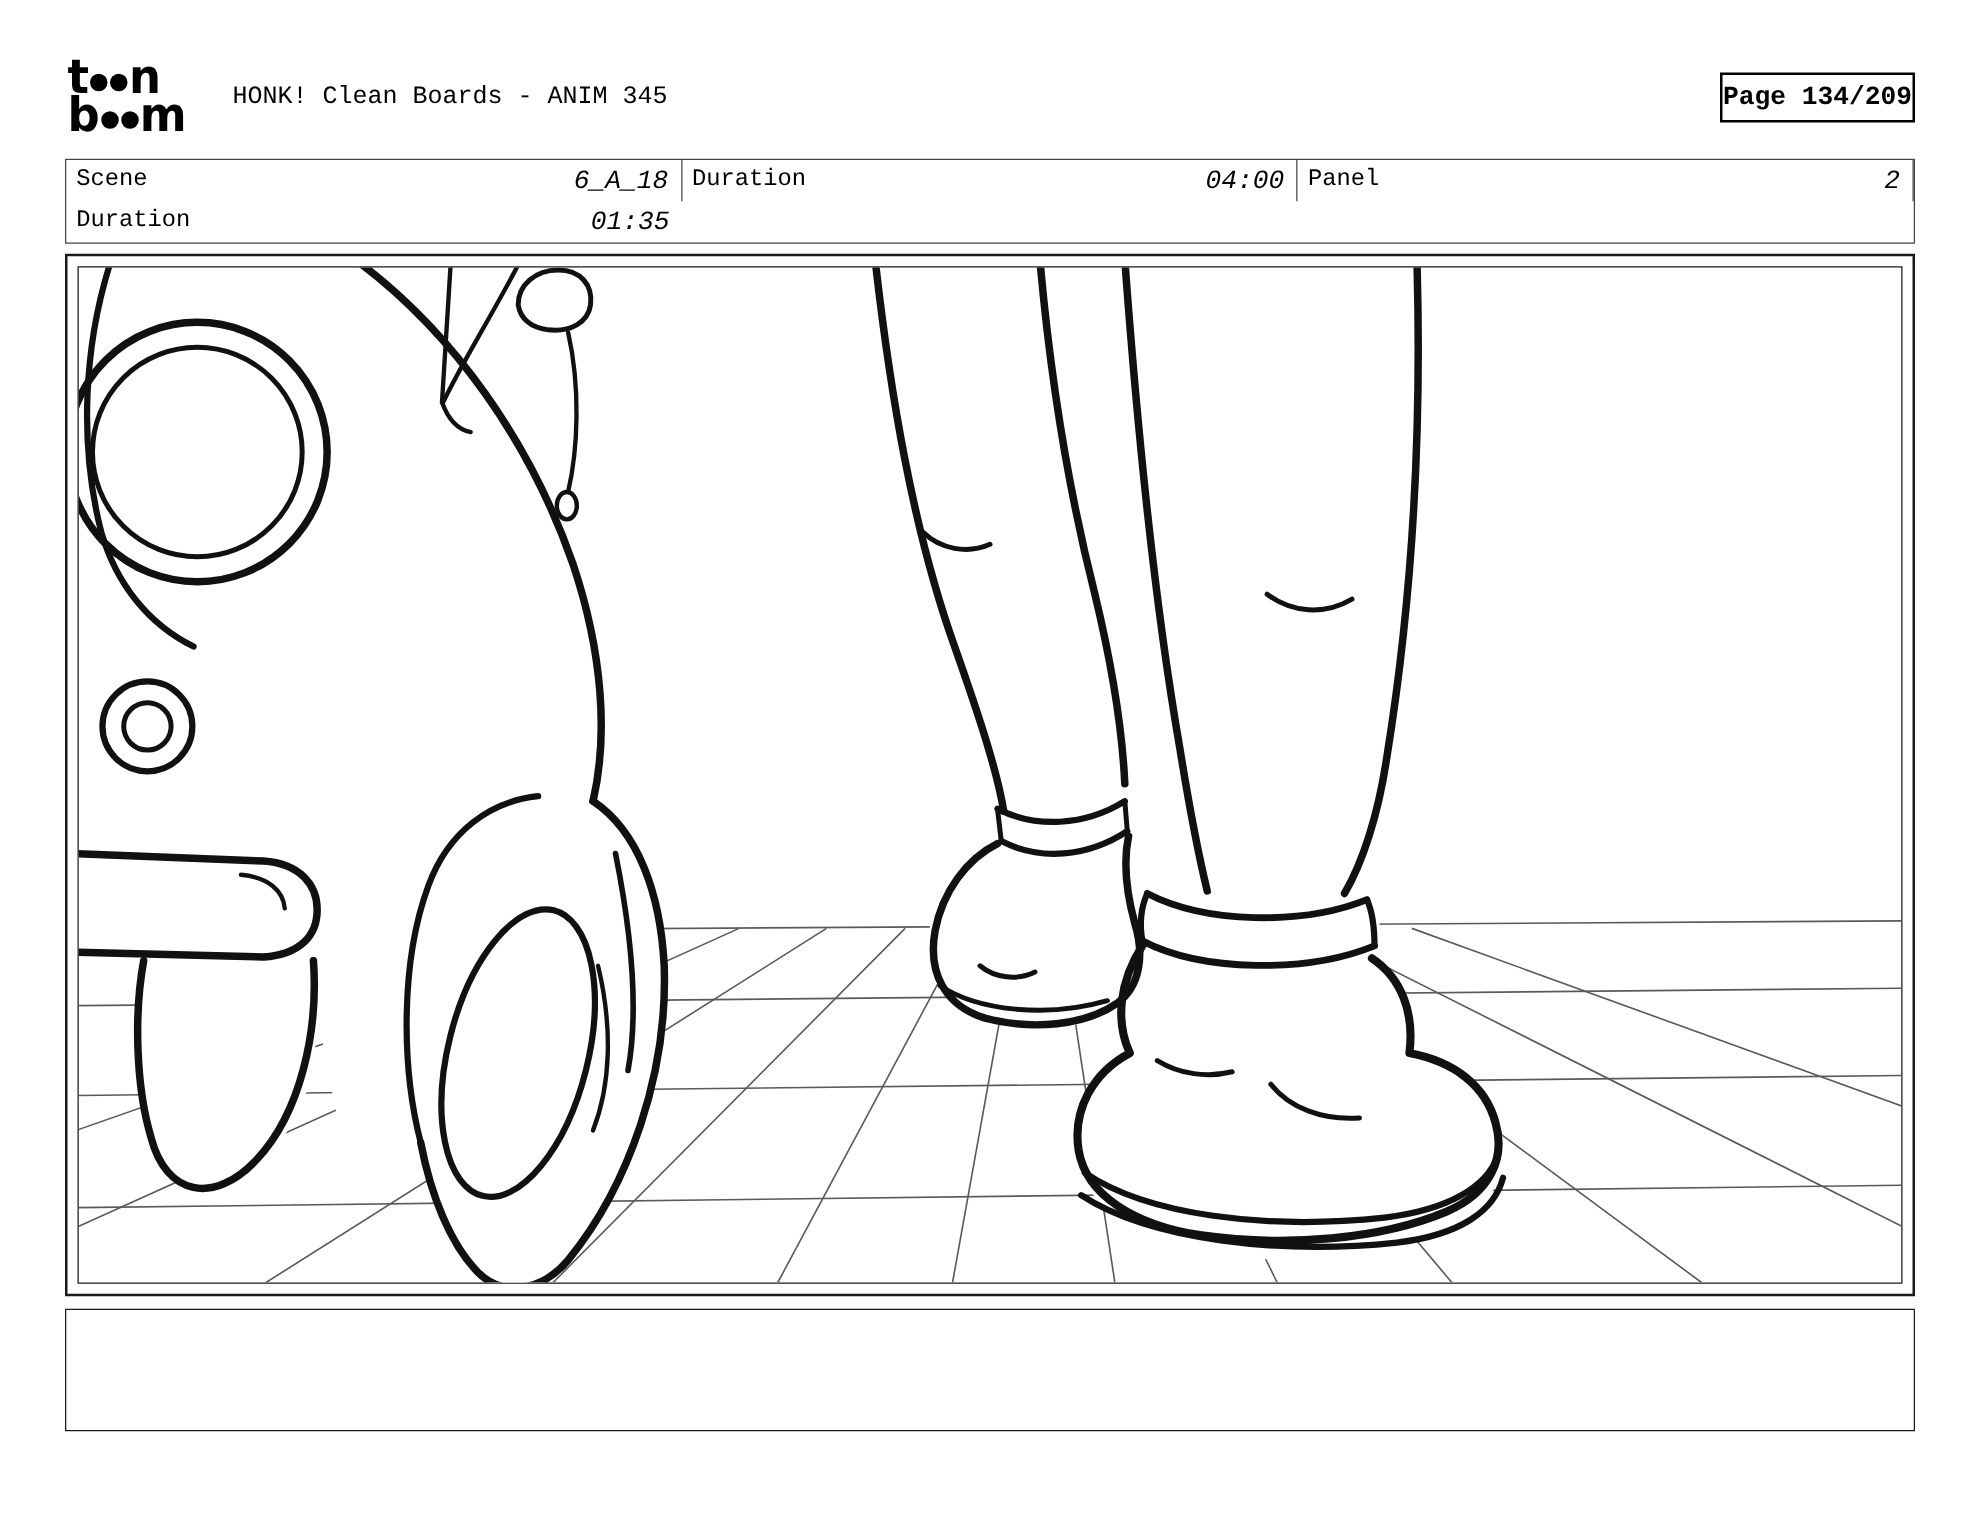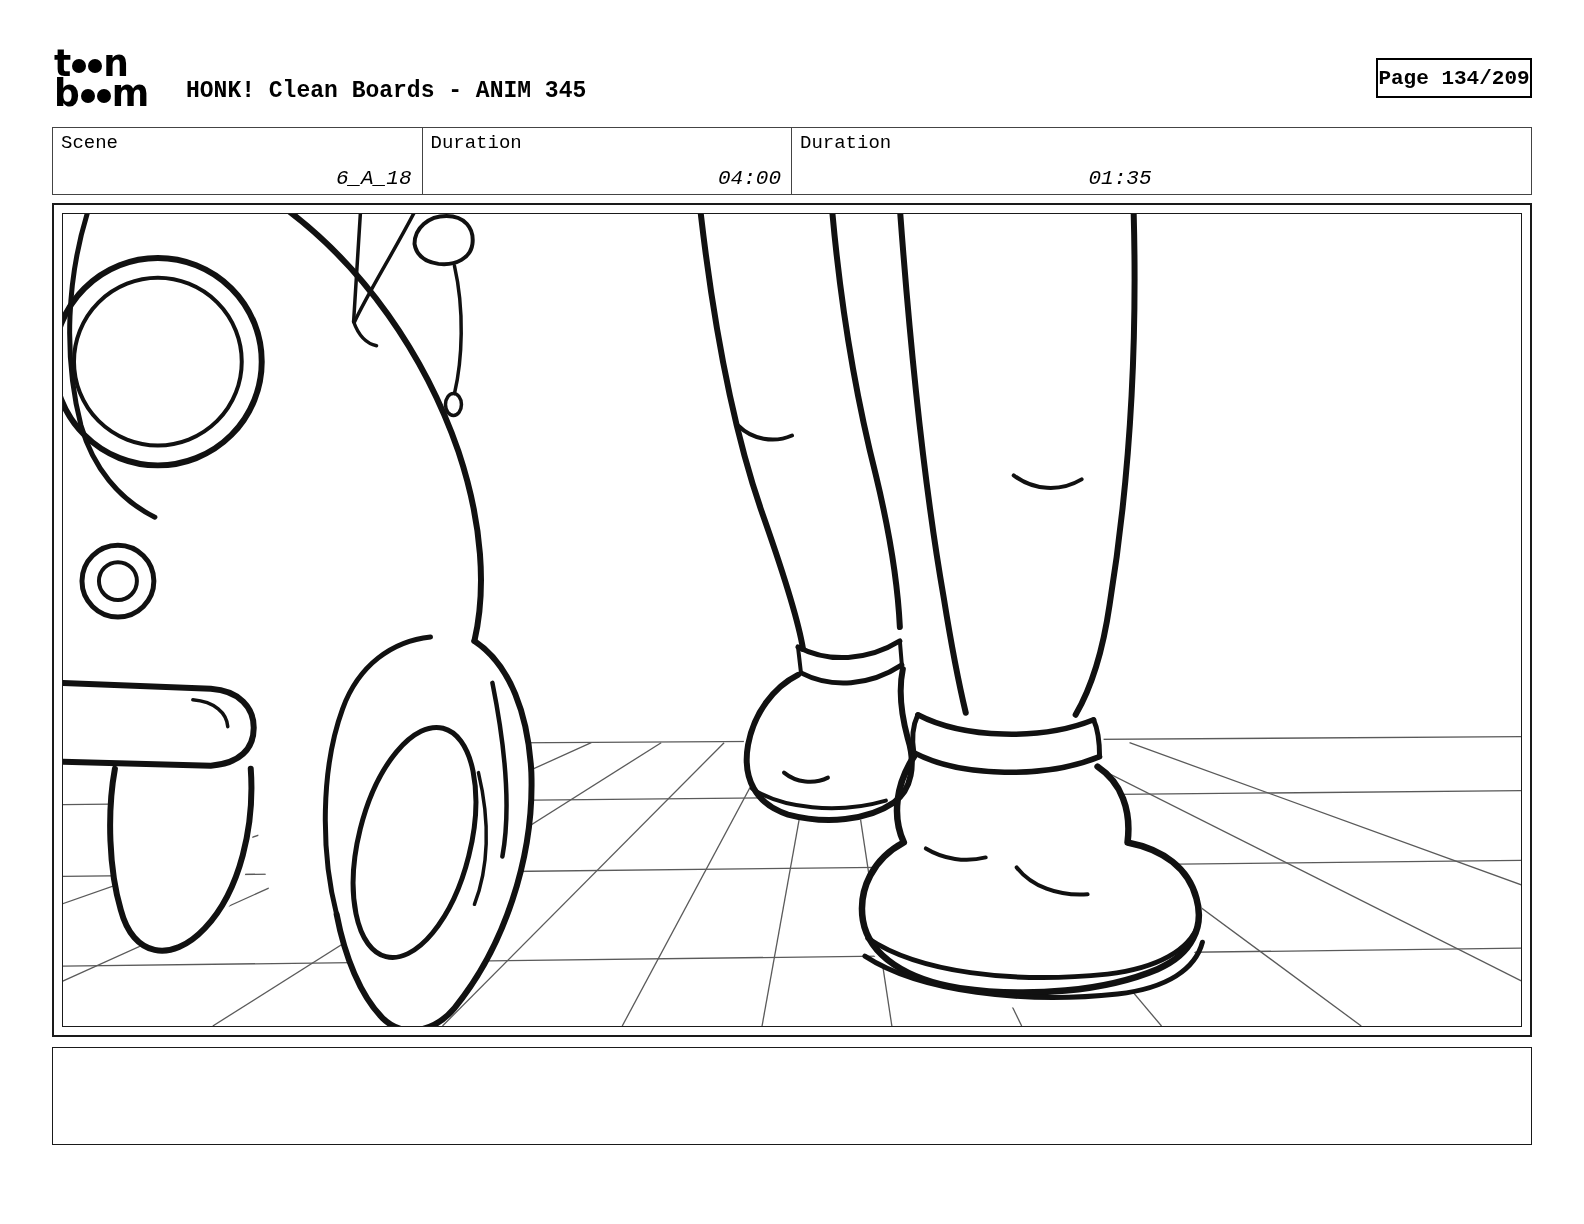--- a/index.html
+++ b/index.html
@@ -5,27 +5,27 @@
   html,body{margin:0;padding:0;background:#ffffff;}
   body{width:1584px;height:1224px;position:relative;font-family:"Liberation Mono",monospace;color:#000;}
   .page{position:absolute;inset:0;background:#fff;overflow:hidden;}
 
   
   .logo{position:absolute;left:54px;top:48px;font-family:"DejaVu Sans",sans-serif;font-weight:800;}
   .logo-row{display:flex;align-items:center;height:30px;font-size:36px;letter-spacing:0px;line-height:26px;}
   .logo-row span.ltr{display:inline-block;transform:scaleY(1.05);}
   .logo-dot{width:14px;height:14px;border-radius:50%;background:#000;display:inline-block;margin:6px 1px 0 1px;}
 
-  .title{position:absolute;left:186px;top:78px;font-size:23px;font-weight:bold;white-space:nowrap;}
+  .title{position:absolute;left:186px;top:66px;font-size:20px;font-weight:normal;white-space:nowrap;}
   .pagebox{position:absolute;right:52px;top:58px;width:156px;height:40px;border:2px solid #000;
            display:flex;align-items:center;justify-content:center;font-weight:bold;font-size:21px;box-sizing:border-box;}
 
   
   .info{position:absolute;left:52px;top:127px;width:1480px;height:68px;display:grid;
-        grid-template-columns:1fr 1fr 1fr 1fr;border:1px solid #444;box-sizing:border-box;background:#fff;}
+        grid-template-columns:1fr 1fr 1fr;border:1px solid #444;box-sizing:border-box;background:#fff;}
   .cell{position:relative;border-right:1px solid #444;}
   .cell:last-child{border-right:none;}
   .cell .label{position:absolute;top:4px;left:8px;font-size:19px;}
   .cell .value{position:absolute;bottom:4px;right:10px;font-size:21px;font-style:italic;}
 
   
   .panel{position:absolute;left:52px;top:203px;width:1480px;height:834px;border:2px solid #1a1a1a;box-sizing:border-box;background:#fff;}
   .panel-inner{position:absolute;inset:8px;border:1px solid #1a1a1a;}
   .panel-inner svg{position:absolute;inset:0;width:100%;height:100%;}
 
@@ -57,20 +57,24 @@
   <div class="pagebox">Page 134/209</div>
 
   <div class="info">
     <div class="cell">
       <div class="label">Scene</div>
       <div class="value">6_A_18</div>
     </div>
     <div class="cell">
       <div class="label">Duration</div>
       <div class="value">04:00</div>
+    </div>
+    <div class="cell">
+      <div class="label">Panel</div>
+      <div class="value">2</div>
     </div>
     <div class="cell">
       <div class="label">Duration</div>
       <div class="value">01:35</div>
     </div>
   </div>
 
   <div class="panel">
     <div class="panel-inner">
       <svg viewBox="0 0 1460 814" preserveAspectRatio="none">

